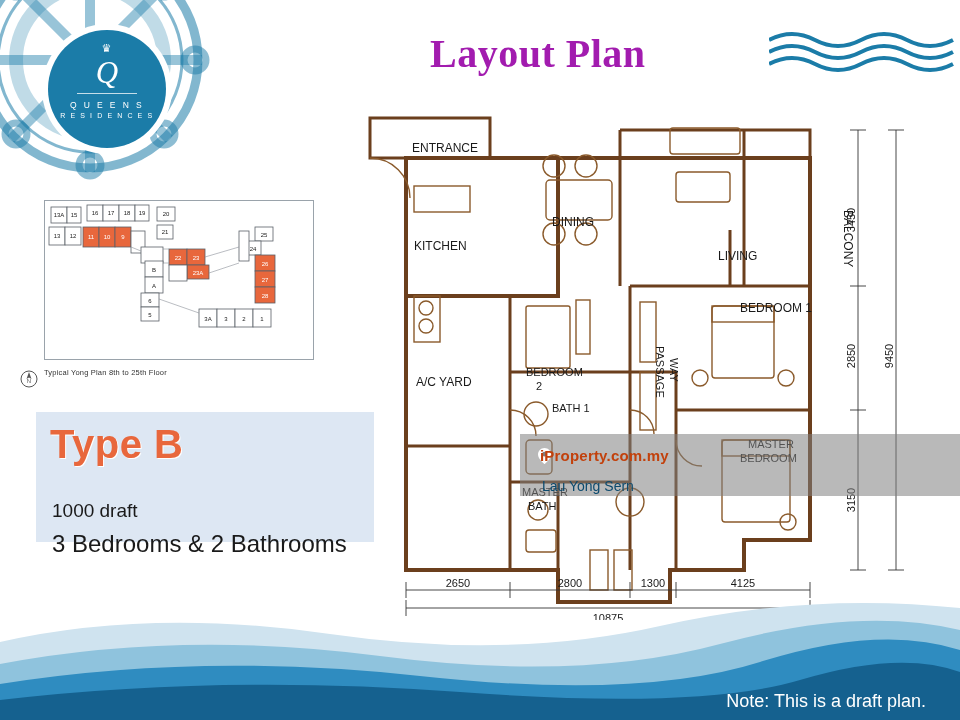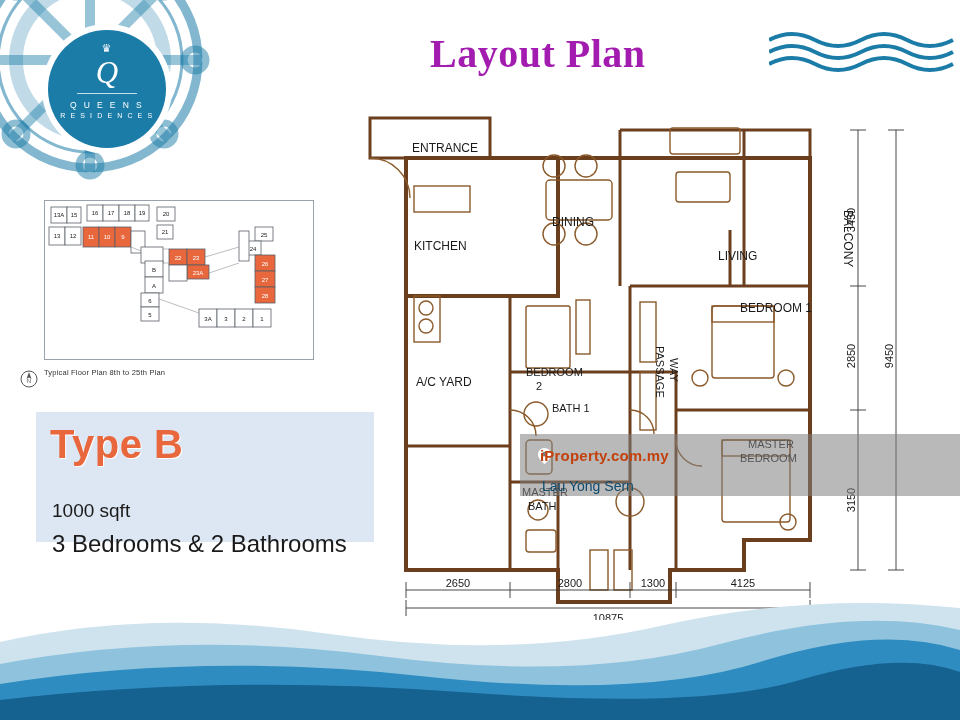--- a/index.html
+++ b/index.html
@@ -326,25 +326,25 @@
   </div>
 
   <div class="kp-compass">
     <svg width="18" height="18" viewBox="0 0 18 18">
       <circle cx="9" cy="9" r="8" fill="none" stroke="#555" stroke-width="1"></circle>
       <polygon points="9,2 11.5,9 9,7.5 6.5,9" fill="#555"></polygon>
       <text x="9" y="13" text-anchor="middle" font-size="6" fill="#555" font-family="Liberation Sans, sans-serif">N</text>
     </svg>
   </div>
 
-  <div class="keyplan-caption">Typical Floor Plan 8th to 25th Plan</div>
+  <div class="keyplan-caption">Typical Yong Plan 8th to 25th Floor</div>
 
   <div class="typebox">
     <div class="type-title">Type B</div>
-    <div class="type-line1">1000 sqft</div>
+    <div class="type-line1">1000 draft</div>
     <div class="type-line2">3 Bedrooms &amp; 2 Bathrooms</div>
   </div>
 
   <div class="floorplan">
     <svg width="610" height="510" viewBox="0 0 610 510">
       <g fill="none" stroke="#6b3f1d" stroke-width="4">
 
         <path d="M66 48 L66 186 L66 336 L66 460 L218 460 L218 492 L330 492 L330 460 L404 460 L404 430 L470 430 L470 176 L470 48 Z"></path>
 
         <path d="M66 48 L218 48 L218 186 L66 186"></path>
@@ -490,14 +490,15 @@
   <div class="wm-user">Lau Yong Sern</div>
 
   <div class="bottom-waves">
     <svg width="960" height="130" viewBox="0 0 960 130" preserveAspectRatio="none">
       <path d="M0 52 Q 150 18 330 44 T 660 36 T 960 18 L960 130 L0 130 Z" fill="#cfe3ef"></path>
       <path d="M0 74 Q 180 40 380 66 T 720 54 T 960 40 L960 130 L0 130 Z" fill="#8fc3dd"></path>
       <path d="M0 94 Q 200 62 420 86 T 760 72 T 960 60 L960 130 L0 130 Z" fill="#2f8cc0"></path>
       <path d="M0 110 Q 220 84 460 102 T 800 90 T 960 82 L960 130 L0 130 Z" fill="#15618f"></path>
     </svg>
   </div>
+  <div class="note">Note: This is a draft plan.</div>
 
 </div>
 
 </body></html>

